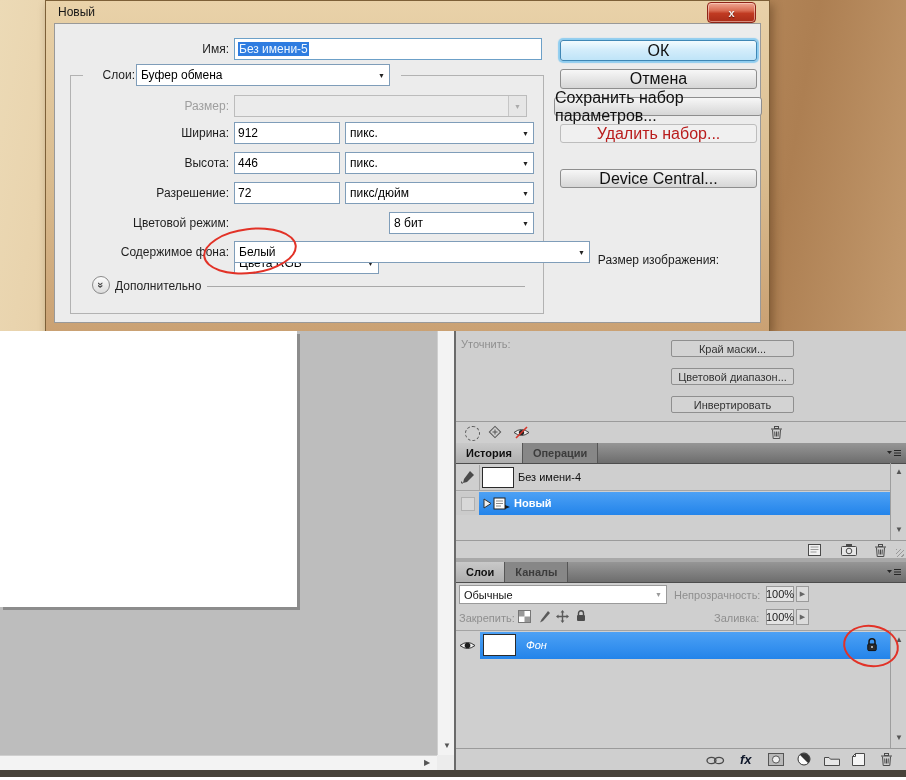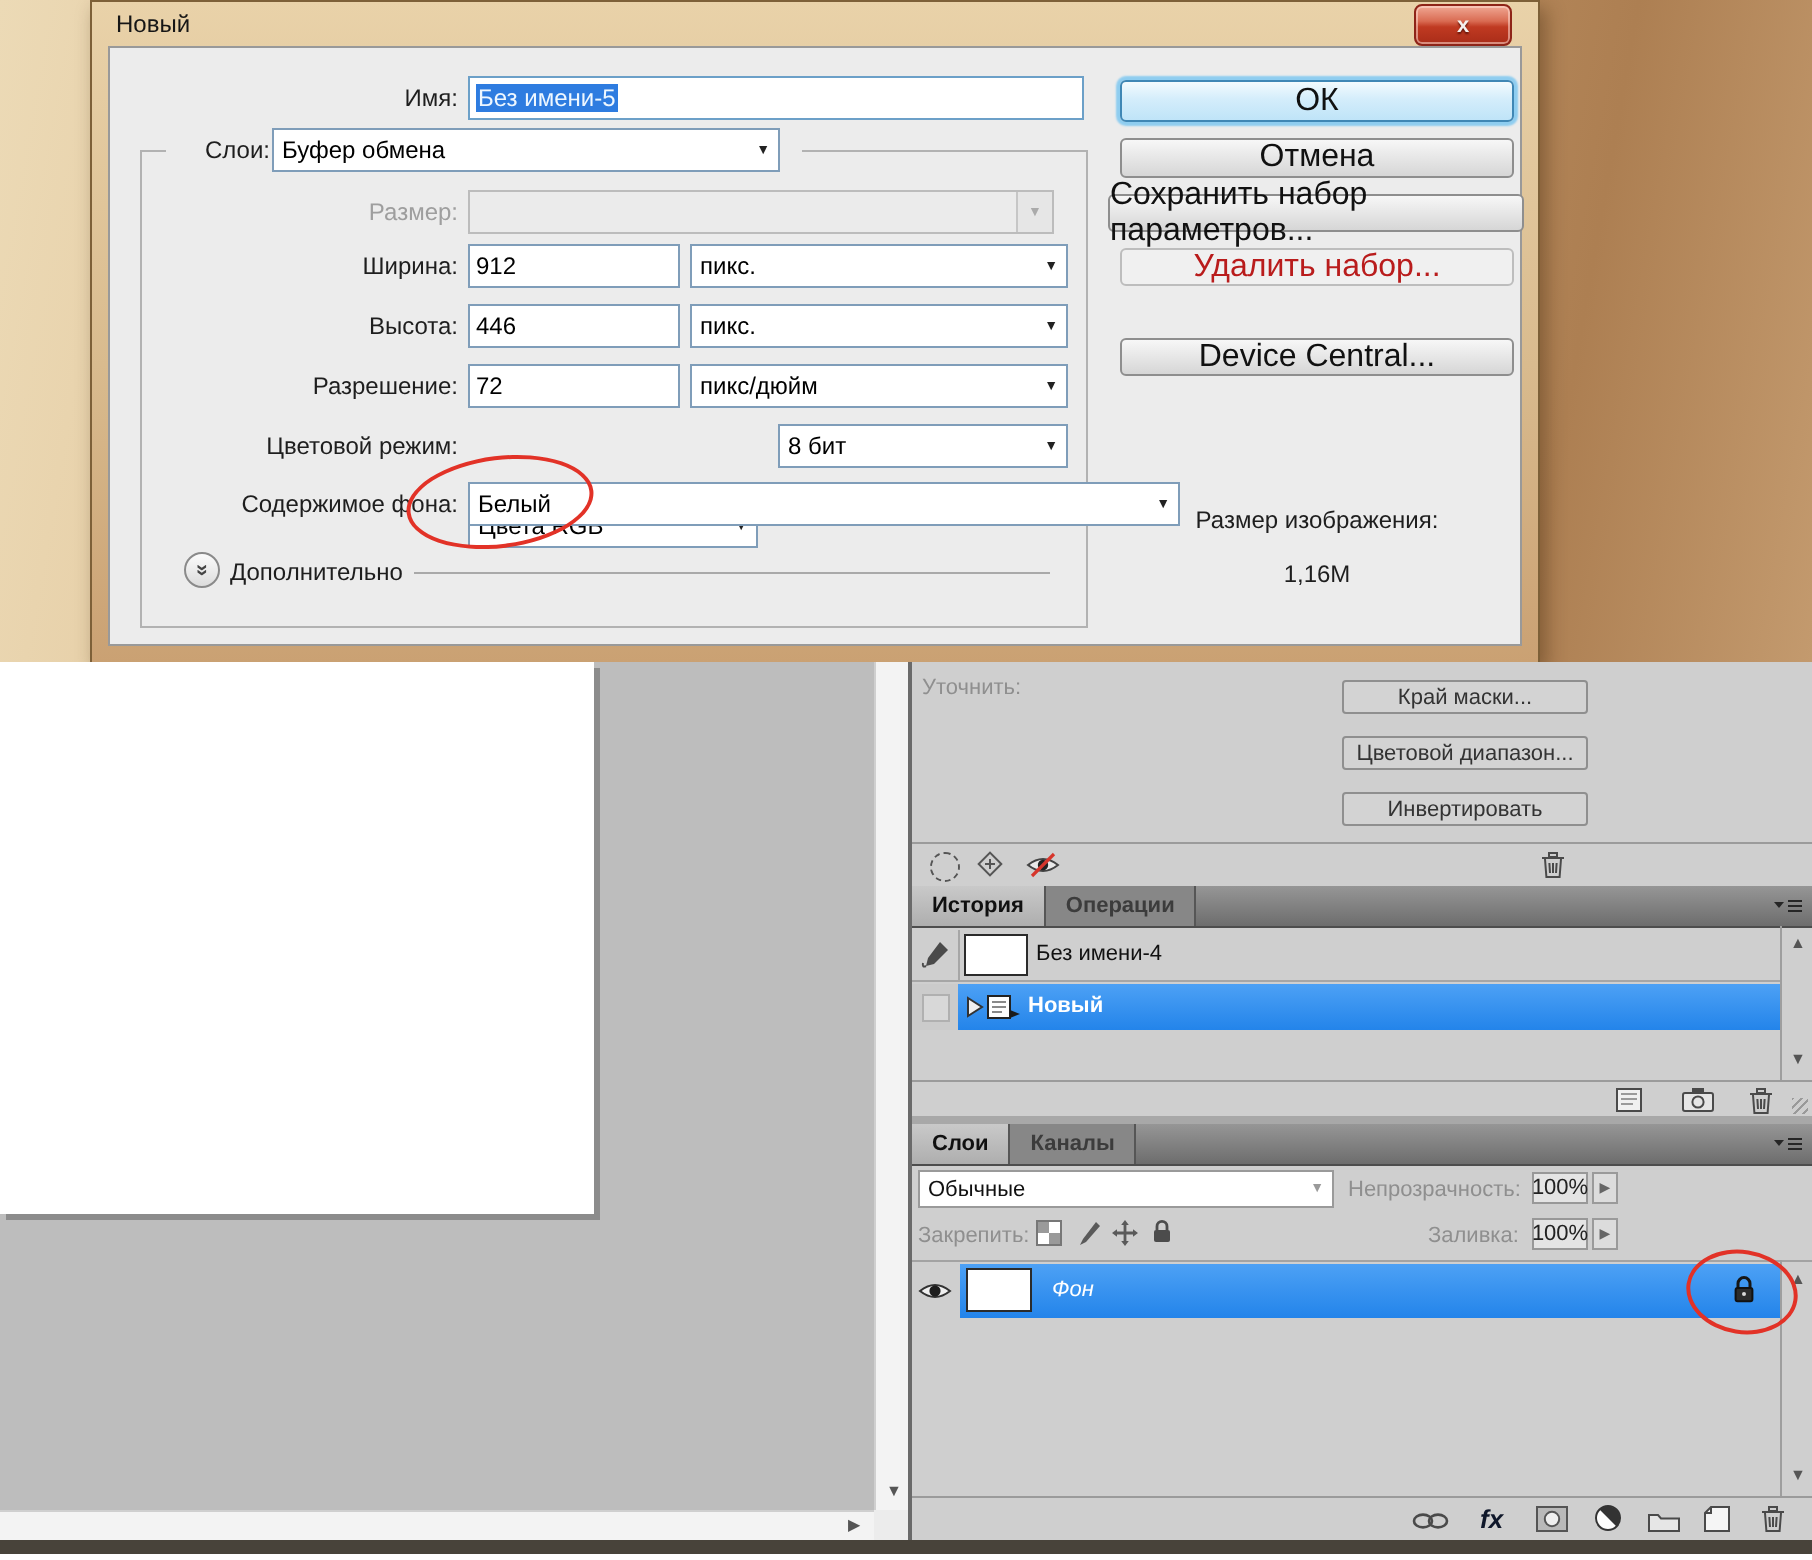--- a/index.html
+++ b/index.html
@@ -154,21 +154,20 @@
       <div class="abs" style="left:60px;top:255px;font-size:12px;color:#1e1e1e;">Дополнительно</div>
       <div class="abs hline" style="left:152px;top:262px;width:318px;"></div>
 
       <div class="abs ps-button focused" style="left:505px;top:16px;width:197px;height:21px;">ОК</div>
       <div class="abs ps-button" style="left:505px;top:45px;width:197px;height:20px;">Отмена</div>
       <div class="abs ps-button" style="left:499px;top:73px;width:208px;height:19px;">Сохранить набор параметров...</div>
       <div class="abs ps-button disabled" style="left:505px;top:100px;width:197px;height:19px;">Удалить набор...</div>
       <div class="abs ps-button" style="left:505px;top:145px;width:197px;height:19px;">Device Central...</div>
 
       <div class="abs" style="left:500px;top:229px;width:207px;text-align:center;font-size:12px;color:#1e1e1e;">Размер изображения:</div>
-      <div class="abs" style="left:500px;top:256px;width:207px;text-align:center;font-size:12px;color:#1e1e1e;">1,16M</div>
     </div>
   </div>
 
   <div class="abs workspace">
     <div class="abs canvas"></div>
     <div class="abs vscroll">
       <span class="abs scroll-arrow" style="left:5px;top:411px;">▼</span>
     </div>
     <div class="abs hscroll">
       <span class="abs scroll-arrow" style="left:424px;top:3px;">▶</span>

